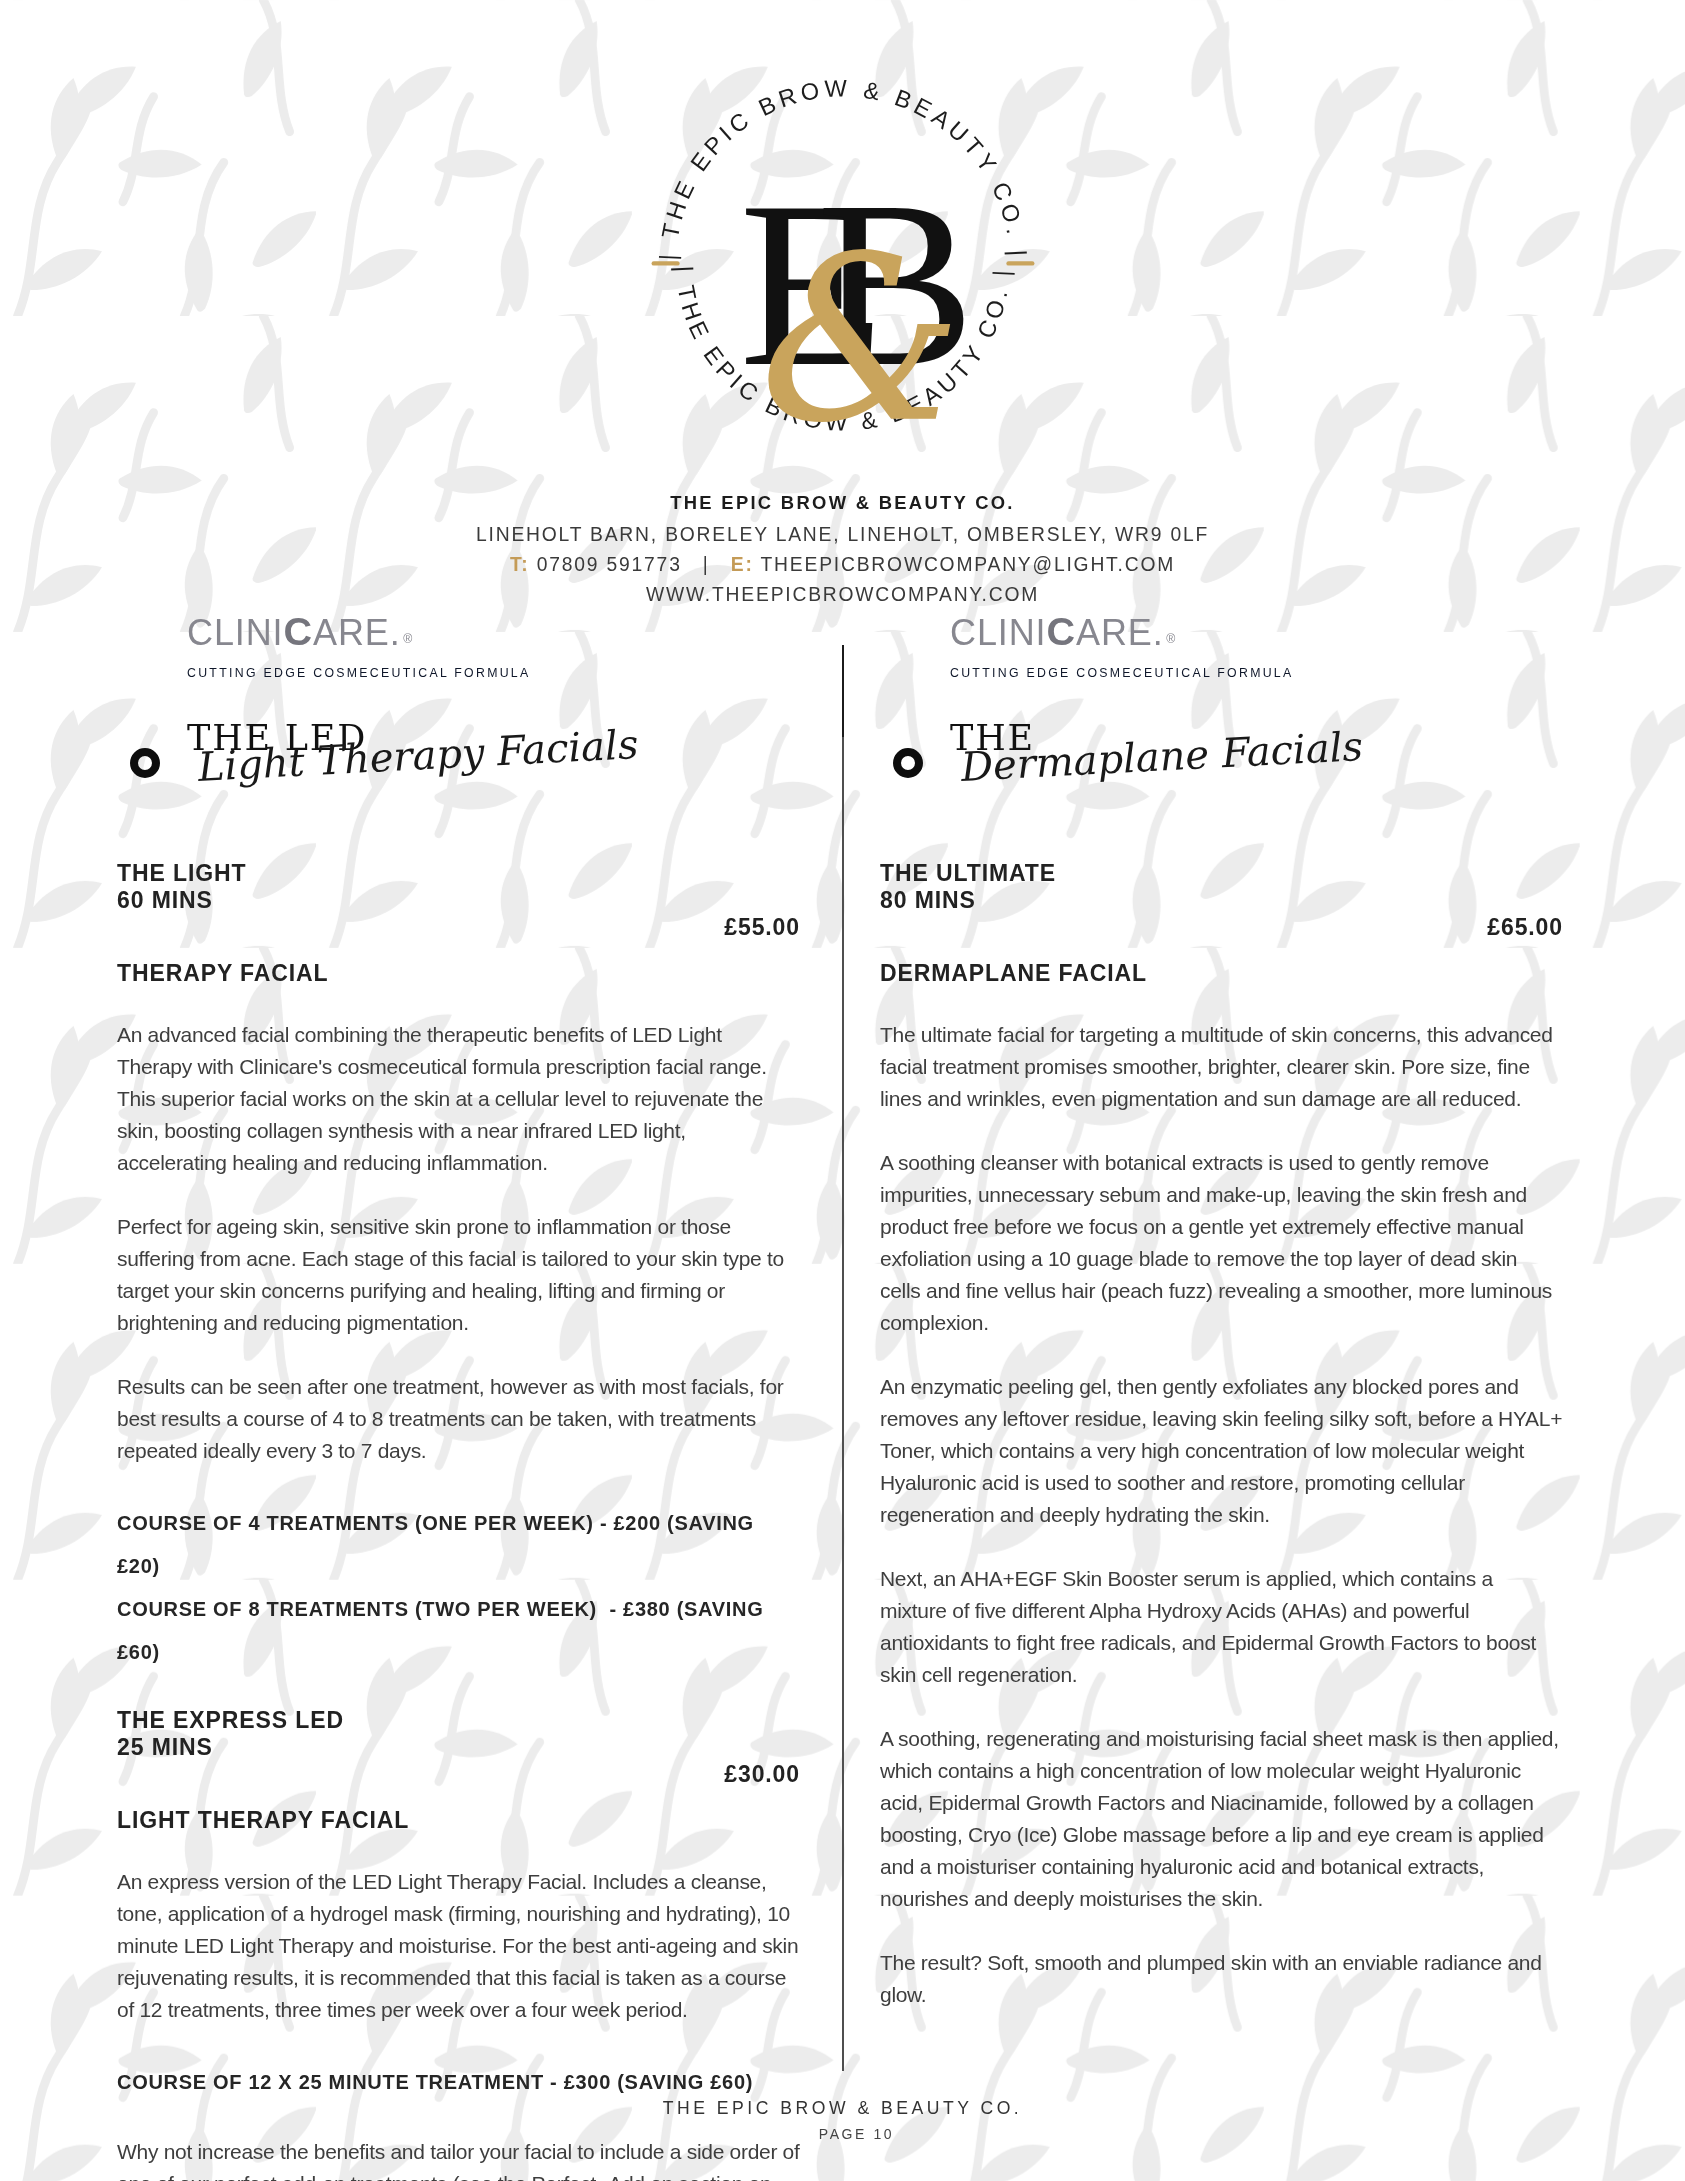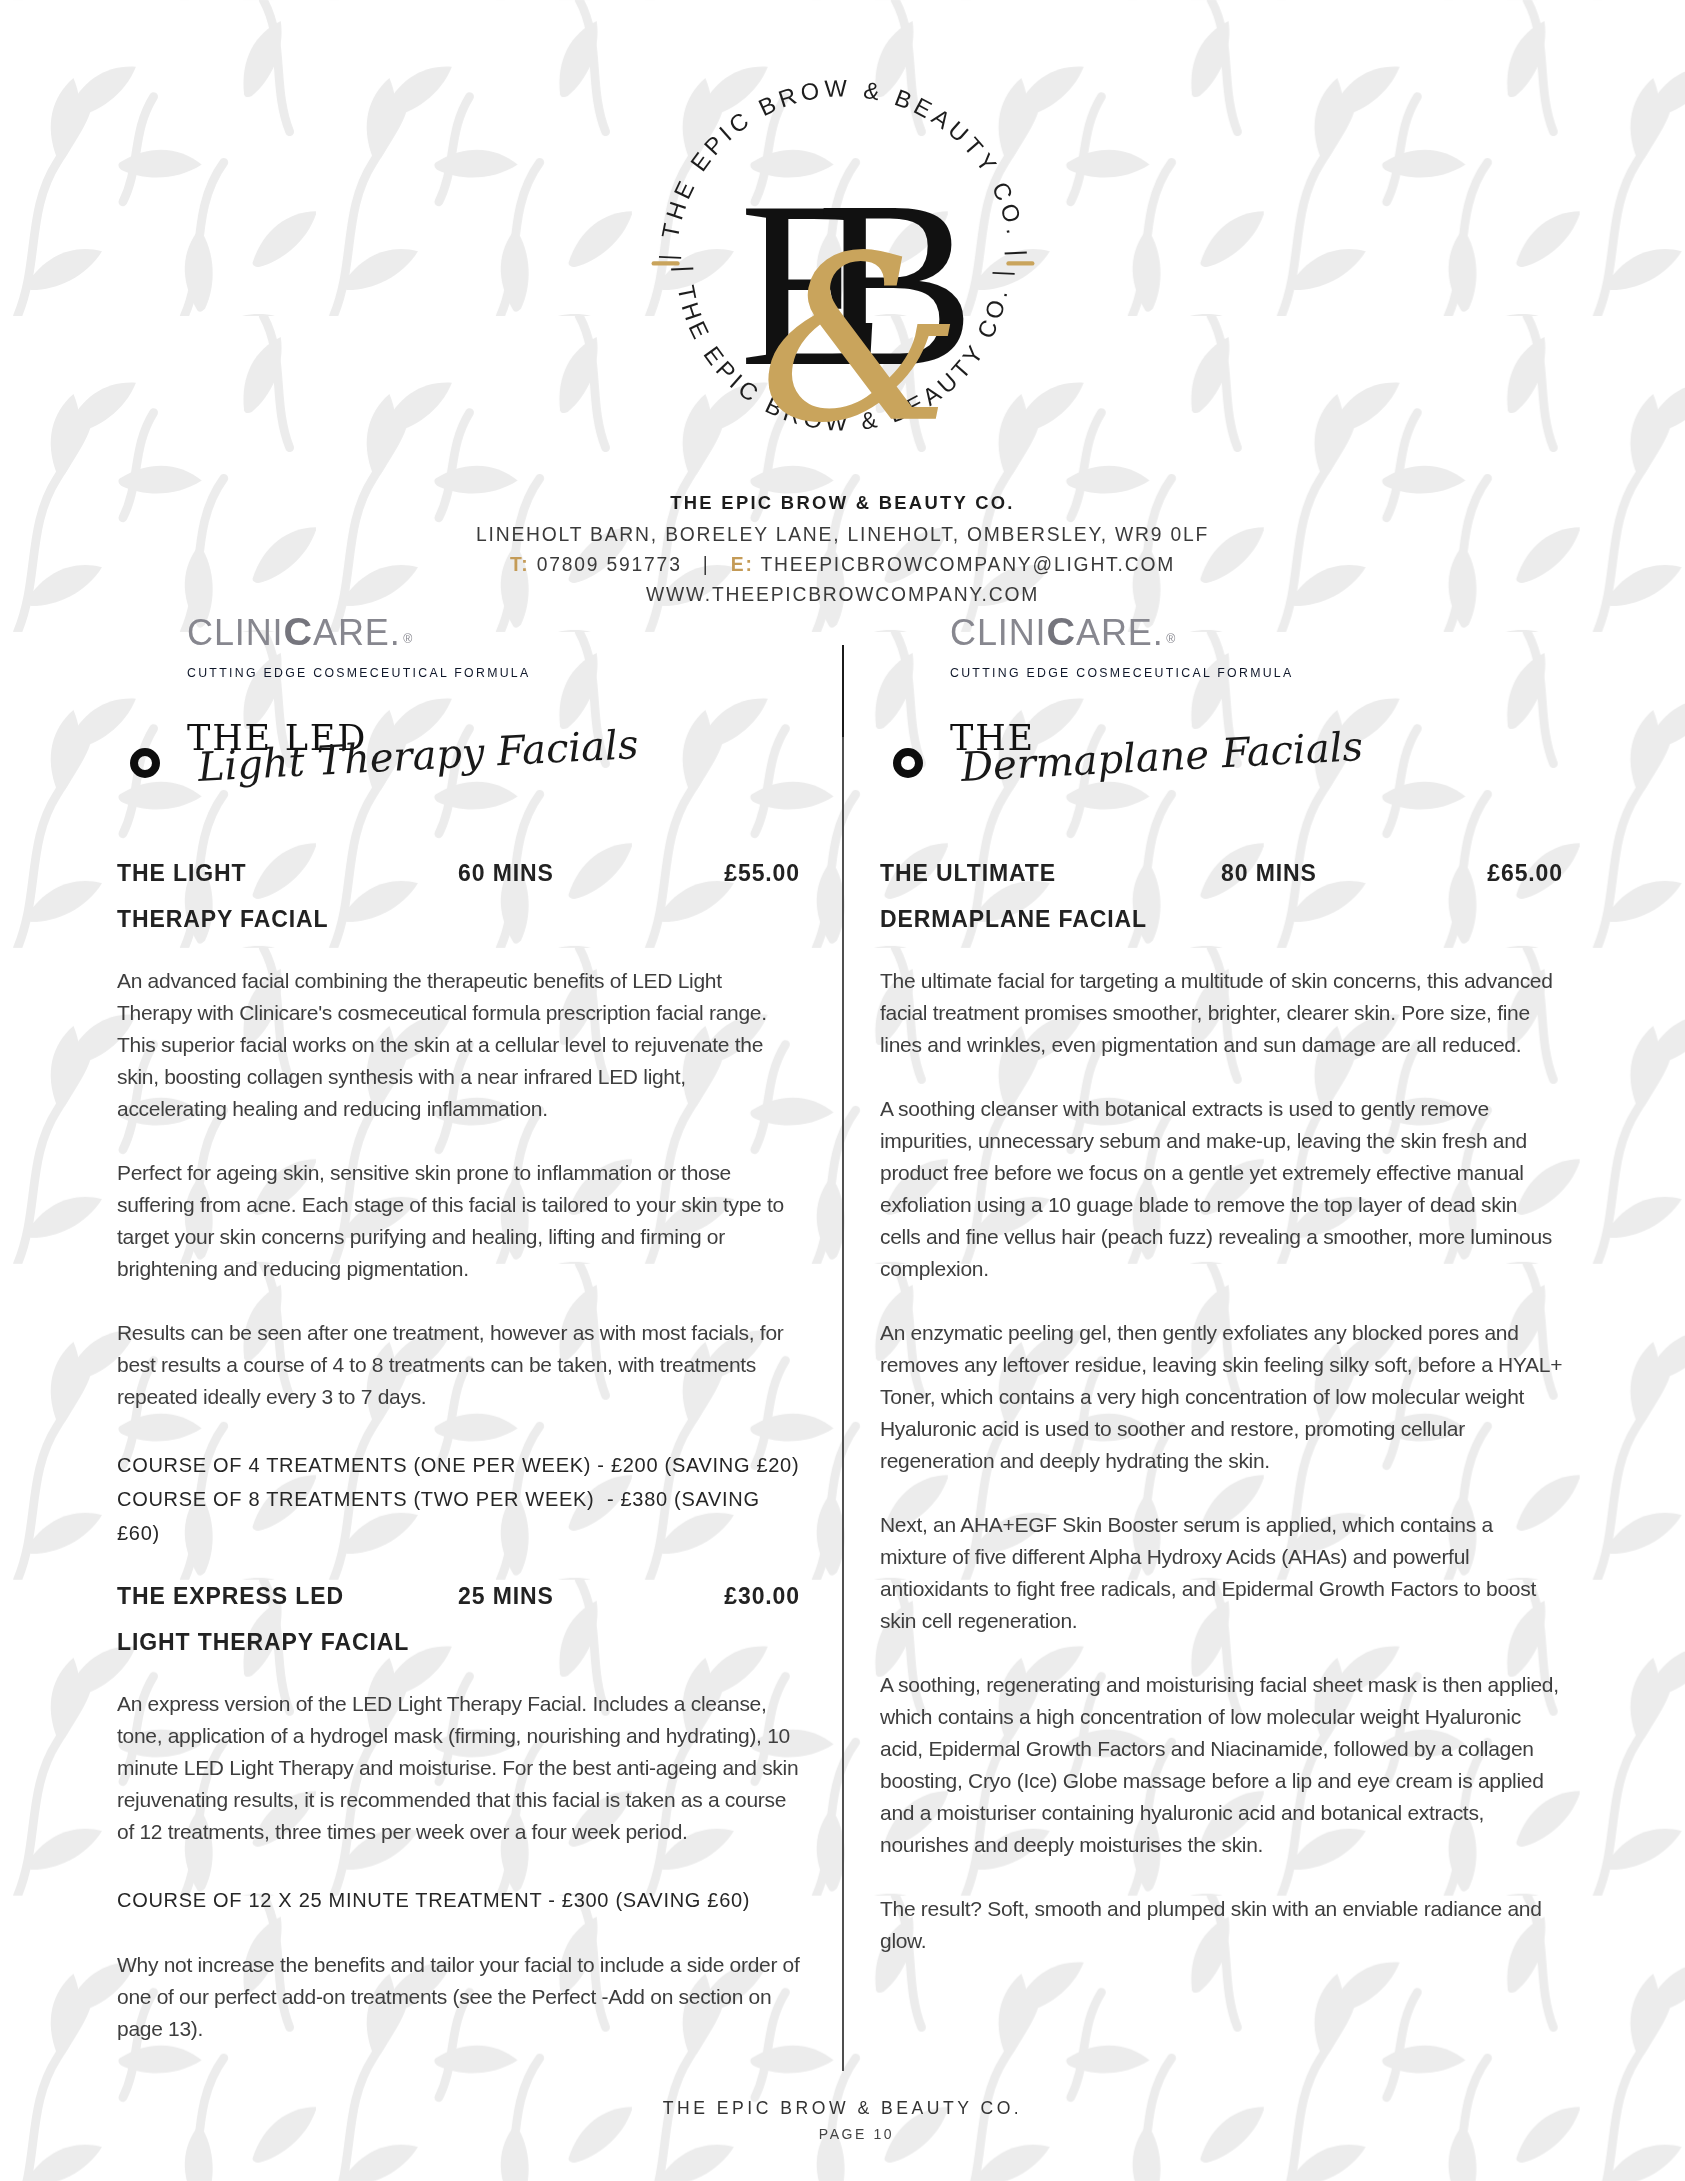--- a/index.html
+++ b/index.html
@@ -38,30 +38,30 @@
 
   
   .sec-head{position:relative;margin-top:40px;height:107px;}
   .ring{position:absolute;left:13px;top:28px;width:14px;height:14px;border:8px solid #0d0d0d;border-radius:50%;}
   .sec-title{margin-left:70px;font-family:"DejaVu Serif","Liberation Serif",serif;font-weight:400;
              font-size:35px;letter-spacing:1.8px;color:#111;line-height:37px;}
   .sec-script{margin-left:81px;margin-top:-12.3px;font-family:"DejaVu Serif",serif;font-style:italic;
               font-size:40px;color:#191919;transform:rotate(-3deg);transform-origin:left center;white-space:nowrap;}
 
   
-  .t-row{display:flex;margin-top:33px;align-items:baseline;}
+  .t-row{display:flex;margin-top:33px;align-items:baseline;flex-direction:column;}
   .t-name,.t-name2,.t-dur,.t-price{font-size:23px;font-weight:700;letter-spacing:0.9px;color:#222;}
   .t-name{width:341px;}
   .t-dur{width:202px;}
   .t-price{margin-left:auto;text-align:right;}
   .t-name2{margin-top:19.3px;}
 
   
   .para{font-size:21px;font-weight:400;letter-spacing:-0.3px;line-height:32px;color:#3e3e3e;margin-top:32px;}
-  .course{font-size:20px;font-weight:400;letter-spacing:0.7px;line-height:34px;color:#262626;
+  .course{font-size:20px;font-weight:700;letter-spacing:0.7px;line-height:43px;color:#262626;
           margin-top:35px;white-space:pre-wrap;}
   .course + .course{margin-top:0;}
 
   
   .footer{position:absolute;left:0;top:2098px;width:1685px;text-align:center;}
   .footer .f1{font-size:17.6px;letter-spacing:3.5px;color:#333;margin:0 0 7px 0;}
   .footer .f2{font-size:14px;letter-spacing:2.6px;color:#444;margin:0;padding-left:28px;}
 </style>
 </head>
 <body>

